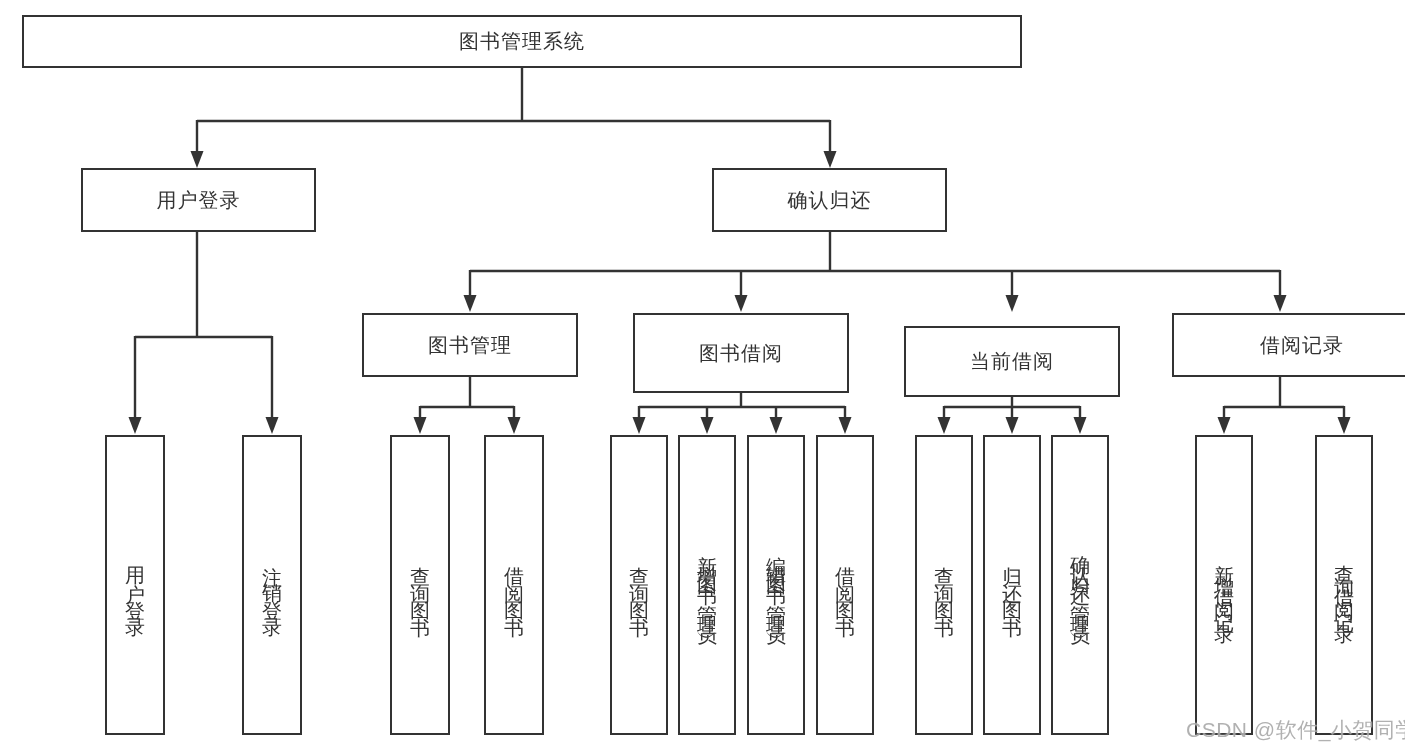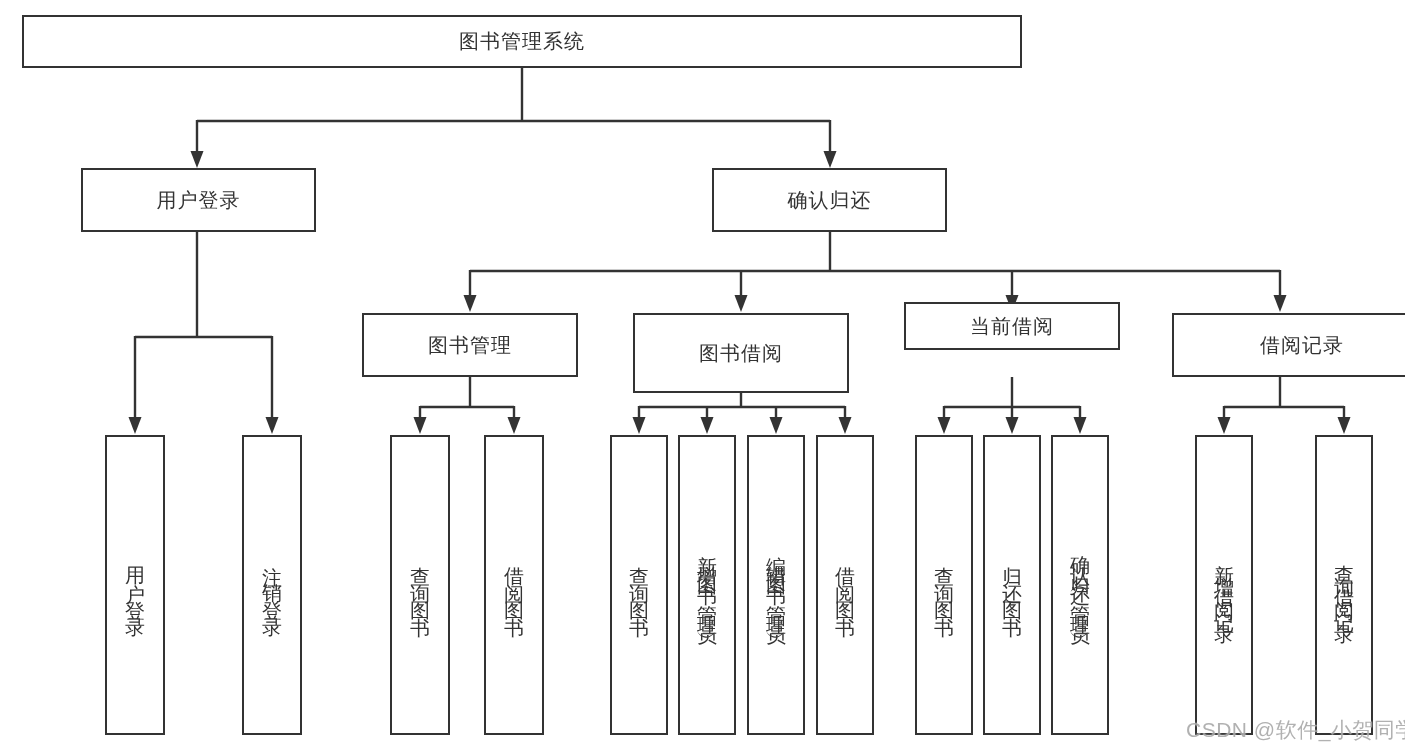--- a/index.html
+++ b/index.html
@@ -107,21 +107,21 @@
   <div class="node" style="left:712px;top:168px;width:235px;height:64px">
     <span class="h-label">确认归还</span>
   </div>
 
   <div class="node" style="left:362px;top:313px;width:216px;height:64px">
     <span class="h-label">图书管理</span>
   </div>
   <div class="node" style="left:633px;top:313px;width:216px;height:80px">
     <span class="h-label">图书借阅</span>
   </div>
-  <div class="node" style="left:904px;top:302px;width:216px;height:48px">
+  <div class="node" style="left:904px;top:326px;width:216px;height:71px">
     <span class="h-label">当前借阅</span>
   </div>
   <div class="node" style="left:1172px;top:313px;width:260px;height:64px">
     <span class="h-label">借阅记录</span>
   </div>
 
   <div class="node" style="left:105px;top:435px;width:60px;height:300px">
     <span class="v-label" style="letter-spacing: 17px;">用户登录</span>
   </div>
   <div class="node" style="left:242px;top:435px;width:60px;height:300px">

